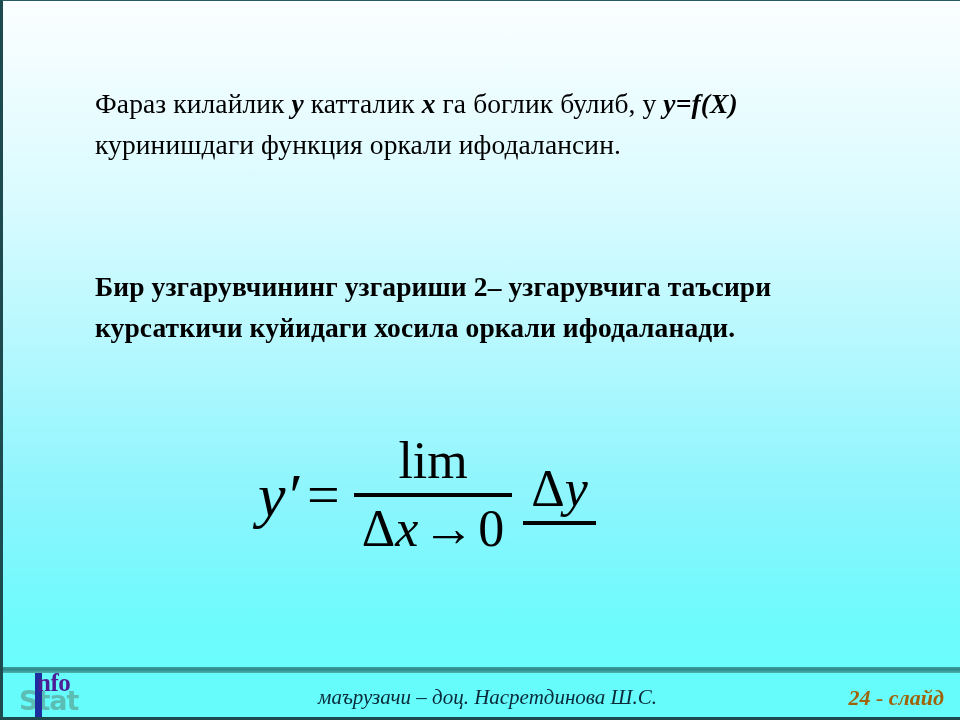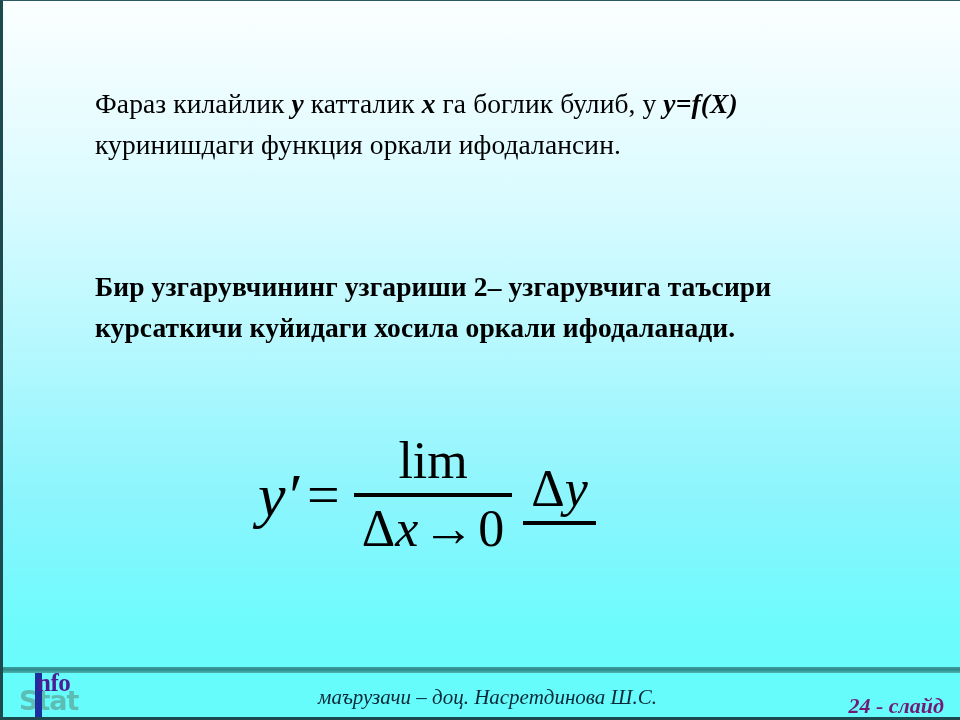--- a/index.html
+++ b/index.html
@@ -158,25 +158,25 @@
     padding-left: 12px;
     font-style: italic;
     font-size: 21px;
     color: #0a2a3a;
     white-space: nowrap;
   }
 
   #slide-number {
     position: absolute;
     right: 16px;
-    top: 20px;
+    top: 12px;
     font-weight: bold;
     font-style: italic;
     font-size: 22px;
-    color: #701a75;
+    color: #a16207;
     white-space: nowrap;
   }
 </style>
 </head>
 <body>
 
 <div id="slide">
 
   <div class="body-block" id="para-1"><span>Фараз килайлик </span><span class="bi">y</span><span> катталик </span><span class="bi">x</span><span> га боглик булиб, у </span><span class="bi">y=f(X)</span><span> куринишдаги функция оркали ифодалансин.</span></div>
 

